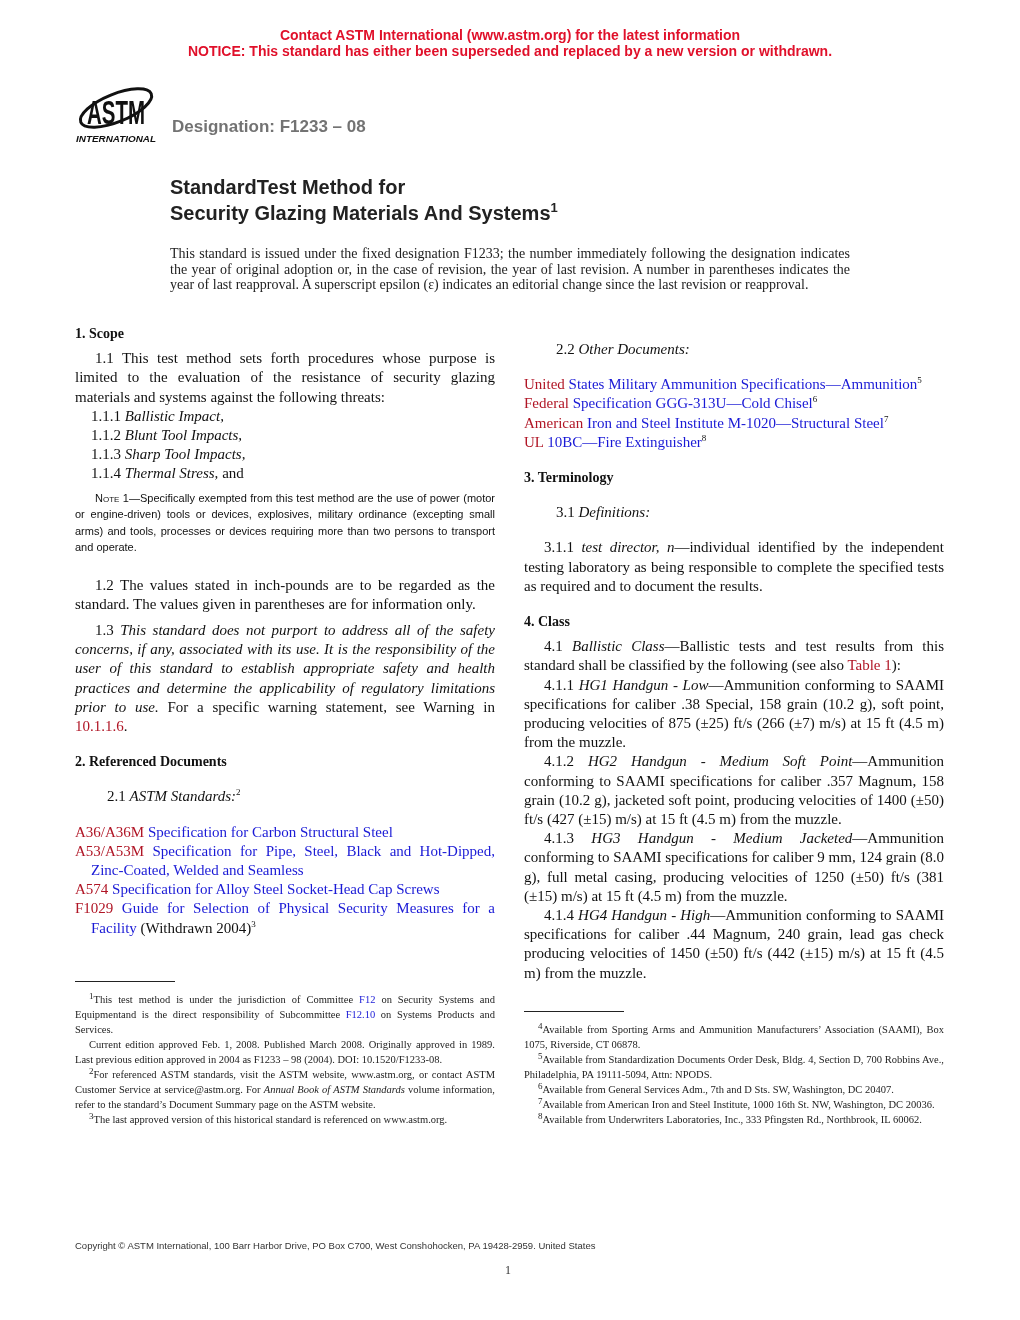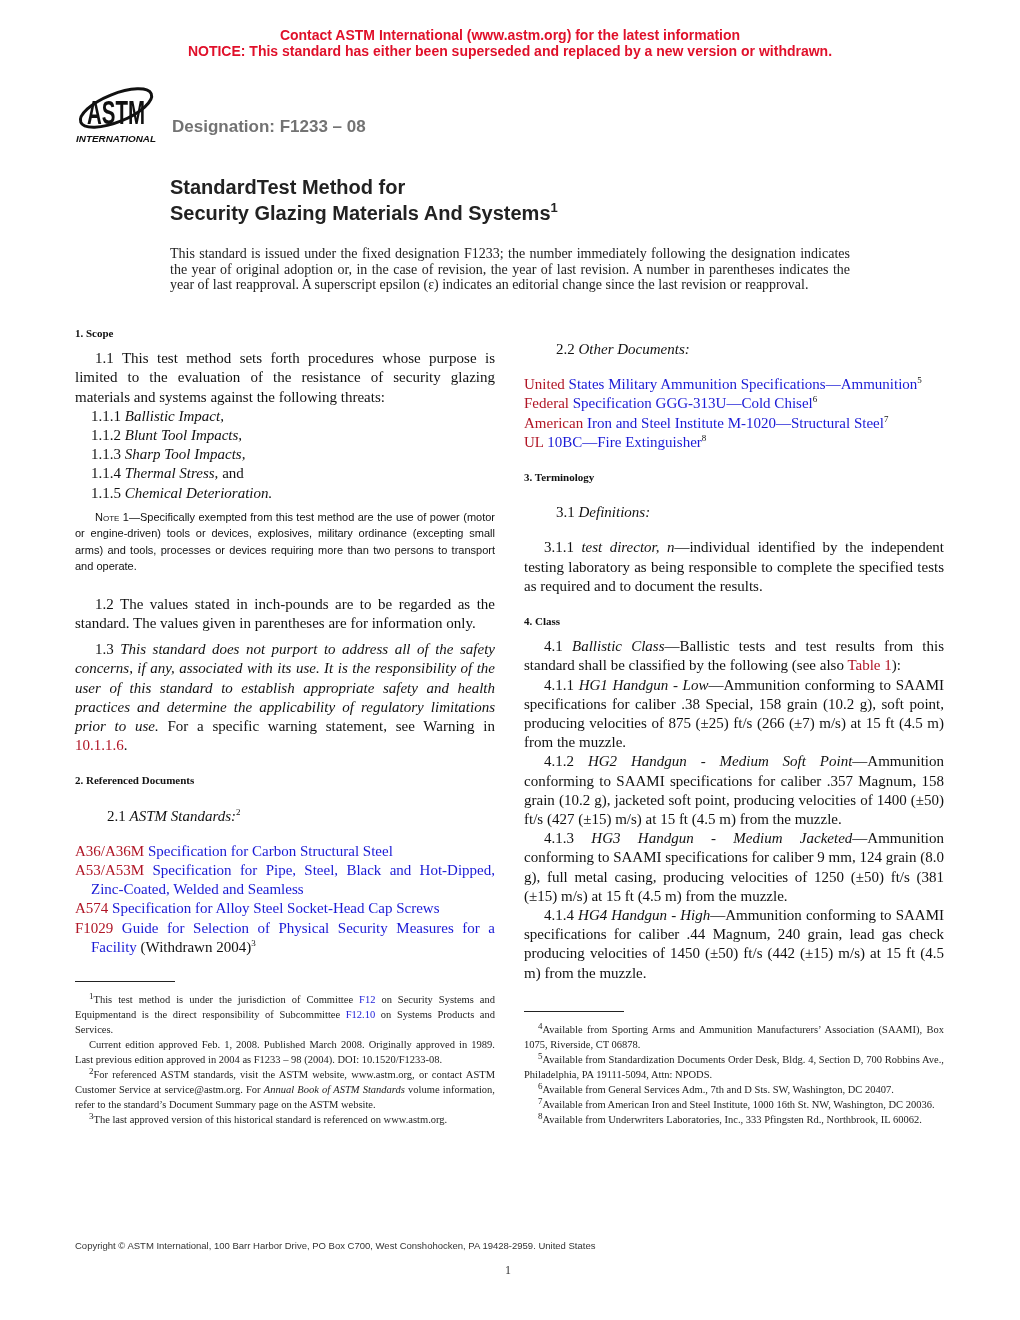--- a/index.html
+++ b/index.html
@@ -16,21 +16,21 @@
   #designation { position: absolute; left: 172px; top: 117px; font-size: 17px; font-weight: bold; color: #737373; }
 
   #title { position: absolute; left: 170px; top: 174px; font-size: 20px; font-weight: bold; line-height: 26px; color: #222; }
   #title sup { font-size: 13px; }
   #issuance { position: absolute; left: 170px; top: 246px; width: 680px; font-size: 14px; line-height: 15.5px; color: #222; text-align: justify; }
 
   .col { position: absolute; width: 420px; font-size: 15px; line-height: 19.2px; }
   #col-left { left: 75px; top: 324px; }
   #col-right { left: 524px; top: 324px; }
 
-  .heading { font-weight: bold; font-size: 11px; margin: 0 0 6px 0; }
+  .heading { font-weight: bold; font-size: 14px; margin: 0 0 6px 0; }
   .para { text-align: justify; text-indent: 20px; margin: 0; }
   .subitem { padding-left: 16px; margin: 0; }
   .ref { padding-left: 16px; text-indent: -16px; margin: 0; text-align: justify; }
   .ref-head { padding-left: 16px; margin: 16px; }
   .note { font-size: 11px; line-height: 16.5px; text-align: justify; text-indent: 20px; margin: 6px 0 20px 0; }
   .note .note-label { font-variant: small-caps; }
   .gap { height: 7px; }
   .secgap { height: 16px; }
   sup { font-size: 9px; line-height: 0; }
 
@@ -69,21 +69,20 @@
 <div id="issuance" class="serif">This standard is issued under the fixed designation F1233; the number immediately following the designation indicates the year of original adoption or, in the case of revision, the year of last revision. A number in parentheses indicates the year of last reapproval. A superscript epsilon (ε) indicates an editorial change since the last revision or reapproval.</div>
 
 <div id="col-left" class="col serif">
   <div class="heading">1.  Scope</div>
   <p class="para">1.1  This test method sets forth procedures whose purpose is limited to the evaluation of the resistance of security glazing materials and systems against the following threats:</p>
   <div>
     <p class="subitem"><span>1.1.1 </span><i>Ballistic Impact,</i><span></span></p>
     <p class="subitem"><span>1.1.2 </span><i>Blunt Tool Impacts,</i><span></span></p>
     <p class="subitem"><span>1.1.3 </span><i>Sharp Tool Impacts,</i><span></span></p>
     <p class="subitem"><span>1.1.4 </span><i>Thermal Stress,</i><span> and</span></p>
-    <p class="subitem"><span>1.1.5 </span><i>Chemical Deterioration.</i><span></span></p>
   </div>
   <p class="note sans"><span class="note-label">Note 1</span><span>—Specifically exempted from this test method are the use of power (motor or engine-driven) tools or devices, explosives, military ordinance (excepting small arms) and tools, processes or devices requiring more than two persons to transport and operate.</span></p>
   <p class="para">1.2  The values stated in inch-pounds are to be regarded as the standard. The values given in parentheses are for information only.</p>
   <div class="gap"></div>
   <p class="para"><span>1.3 </span><i>This standard does not purport to address all of the safety concerns, if any, associated with its use. It is the responsibility of the user of this standard to establish appropriate safety and health practices and determine the applicability of regulatory limitations prior to use.</i><span> For a specific warning statement, see Warning in </span><span class="link-red">10.1.1.6</span><span>.</span></p>
 
   <div class="secgap"></div>
   <div class="heading">2.  Referenced Documents</div>
   <p class="ref-head"><span>2.1 </span><i>ASTM Standards:</i><sup>2</sup></p>
   <p class="ref"><span class="link-red">A36/A36M</span><span class="link-blue"> Specification for Carbon Structural Steel</span></p>

